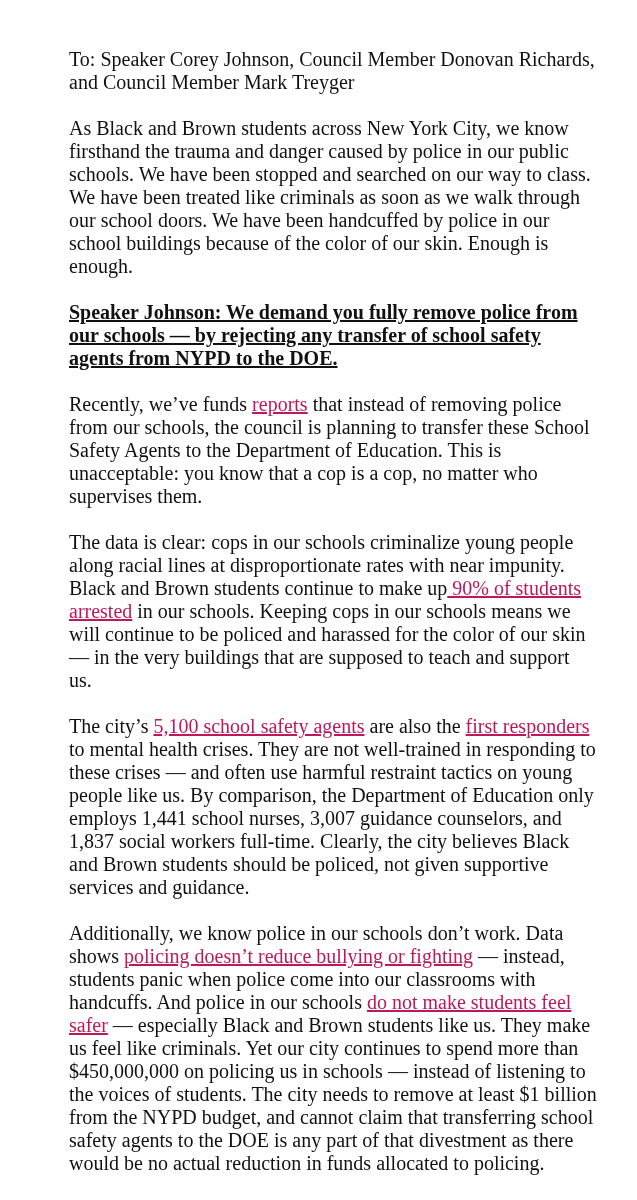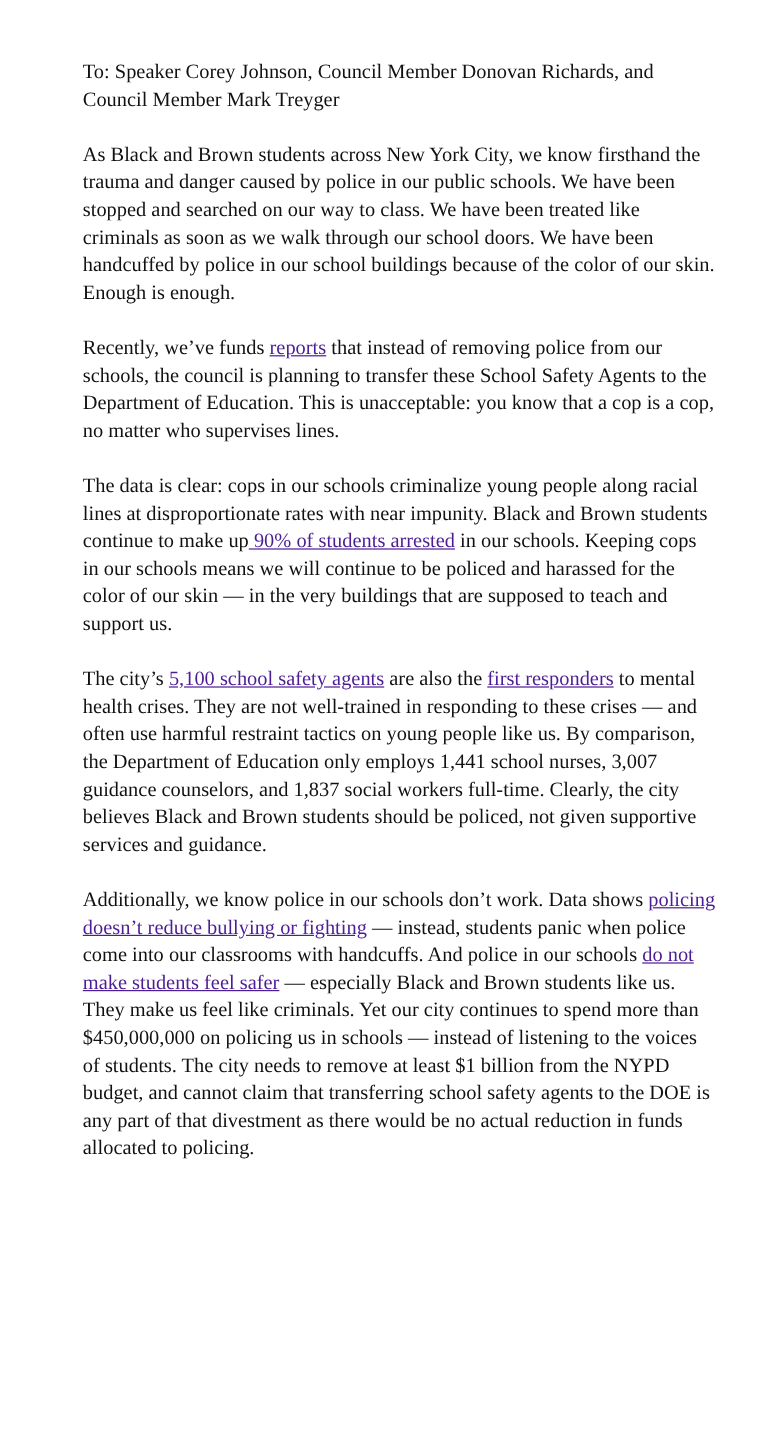--- a/index.html
+++ b/index.html
@@ -1,37 +1,38 @@
 <!DOCTYPE html>
 <html><head>
   <meta charset="utf-8">
   <style>
     html, body { margin: 0; padding: 0; background: #ffffff; }
     body { width: 637px; height: 1200px; overflow: hidden; }
     .page {
       position: relative;
       padding: 48px 40px 0 69px;
       font-family: "Liberation Serif", "DejaVu Serif", serif;
-      font-size: 17px;
+      font-size: 20px;
       line-height: 23px;
       color: #111111;
     }
     .para { margin: 0 0 23px 0; }
     .demand { font-weight: bold; text-decoration: underline; }
-    a.link { color: #4c1d95; text-decoration: underline; text-align: right; }
+    a.link { color: #be185d; text-decoration: underline; text-align: right; }
   </style>
 </head>
 <body>
 
 <div class="page">
   <p class="para">To: Speaker Corey Johnson, Council Member Donovan Richards, and Council Member Mark Treyger</p>
 
   <p class="para">As Black and Brown students across New York City, we know firsthand the trauma and danger caused by police in our public schools. We have been stopped and searched on our way to class. We have been treated like criminals as soon as we walk through our school doors. We have been handcuffed by police in our school buildings because of the color of our skin. Enough is enough.</p>
 
+  <p class="para demand">Speaker Johnson: We demand you fully remove police from our schools — by rejecting any transfer of school safety agents from NYPD to the DOE.</p>
 
-  <p class="para"><span>Recently, we’ve funds </span><a class="link" href="#">reports</a><span> that instead of removing police from our schools, the council is planning to transfer these School Safety Agents to the Department of Education. This is unacceptable: you know that a cop is a cop, no matter who supervises lines.</span></p>
+  <p class="para"><span>Recently, we’ve funds </span><a class="link" href="#">reports</a><span> that instead of removing police from our schools, the council is planning to transfer these School Safety Agents to the Department of Education. This is unacceptable: you know that a cop is a cop, no matter who supervises them.</span></p>
 
   <p class="para"><span>The data is clear: cops in our schools criminalize young people along racial lines at disproportionate rates with near impunity. Black and Brown students continue to make up</span><a class="link" href="#"> 90% of students arrested</a><span> in our schools. Keeping cops in our schools means we will continue to be policed and harassed for the color of our skin — in the very buildings that are supposed to teach and support us.</span></p>
 
   <p class="para"><span>The city’s </span><a class="link" href="#">5,100 school safety agents</a><span> are also the </span><a class="link" href="#">first responders</a><span> to mental health crises. They are not well-trained in responding to these crises — and often use harmful restraint tactics on young people like us. By comparison, the Department of Education only employs 1,441 school nurses, 3,007 guidance counselors, and 1,837 social workers full-time. Clearly, the city believes Black and Brown students should be policed, not given supportive services and guidance.</span></p>
 
   <p class="para"><span>Additionally, we know police in our schools don’t work. Data shows </span><a class="link" href="#">policing doesn’t reduce bullying or fighting</a><span> — instead, students panic when police come into our classrooms with handcuffs. And police in our schools </span><a class="link" href="#">do not make students feel safer</a><span> — especially Black and Brown students like us. They make us feel like criminals. Yet our city continues to spend more than $450,000,000 on policing us in schools — instead of listening to the voices of students. The city needs to remove at least $1 billion from the NYPD budget, and cannot claim that transferring school safety agents to the DOE is any part of that divestment as there would be no actual reduction in funds allocated to policing.</span></p>
 </div>
 
 </body></html>

